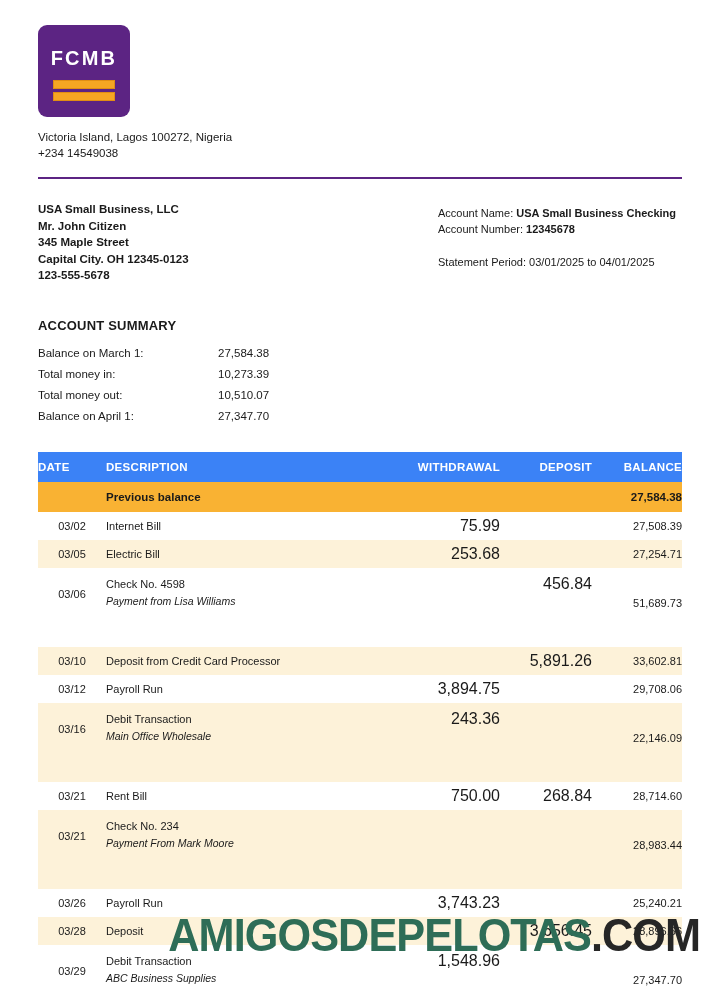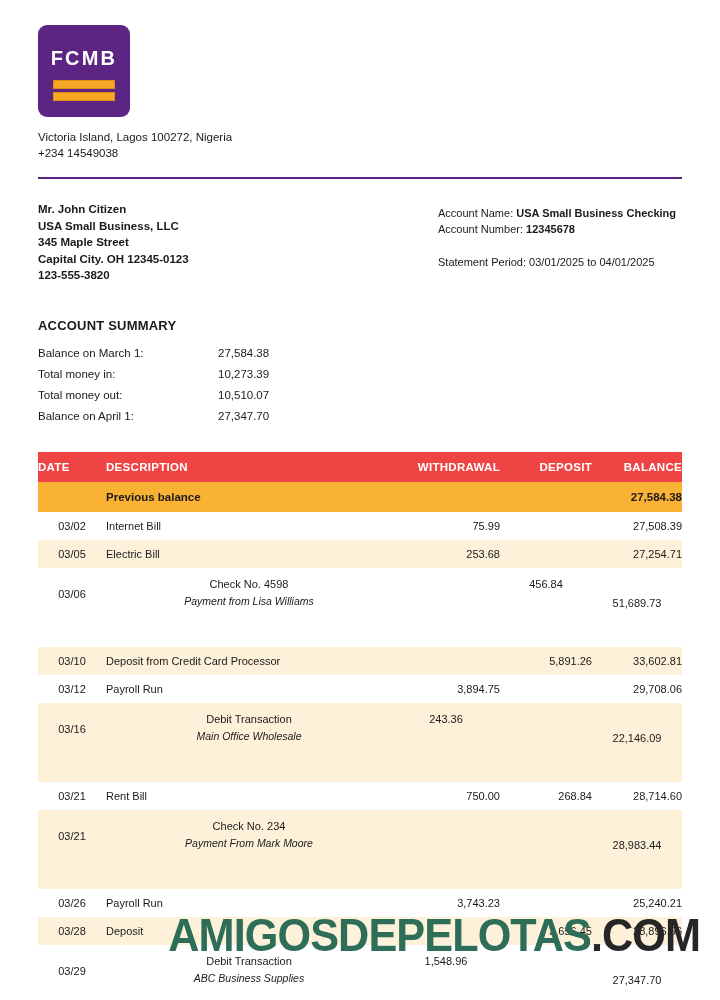--- a/index.html
+++ b/index.html
@@ -126,21 +126,21 @@
 
   
   .txn-table {
     margin-top: 22px;
     width: 644px;
     border-collapse: collapse;
     table-layout: fixed;
     font-size: 11px;
   }
   .txn-table th {
-    background: #ef4444;
+    background: #3b82f6;
     color: #ffffff;
     font-size: 11.5px;
     font-weight: bold;
     letter-spacing: 0.3px;
     padding: 9px 0;
     text-align: left;
   }
   .txn-table th.num { text-align: right; }
 
   .col-date { width: 68px; }
@@ -152,33 +152,33 @@
   .txn-table td {
     padding: 0;
     vertical-align: top;
   }
 
   .cell-date {
     text-align: center;
     font-size: 11px;
   }
   .cell-desc { padding-left: 14px; }
-  .cell-num  { text-align: right; font-size: 11px; }
+  .cell-num  { text-align: right; font-size: 16px; }
   .cell-bal  { text-align: right; padding-right: 10px; font-size: 11px; }
   .cell-wd, .cell-dep { padding-right: 14px; }
 
   tr.row-alt td { background: #fdf2d9; }
   tr.row-plain td { background: #ffffff; }
 
   
   tr.single td { height: 28px; line-height: 28px; }
   tr.single td.cell-desc { line-height: 28px; }
 
   
-  tr.double td { height: 52px; text-align: center; }
+  tr.double td { height: 52px; }
   tr.double td.cell-desc {
     padding-top: 8px;
     line-height: 17px;
   }
   tr.double td.cell-date {
     padding-top: 18px;
     line-height: 16px;
   }
   tr.double td.cell-num {
     padding-top: 8px;
@@ -235,25 +235,25 @@
     <div class="bank-contact">
       <div>Victoria Island, Lagos 100272, Nigeria</div>
       <div>+234 14549038</div>
     </div>
   </div>
 
   <div class="rule-purple"></div>
 
   <div class="info-row">
     <div class="addr-col">
+      <div>USA Small Business, LLC</div>
       <div>Mr. John Citizen</div>
-      <div>USA Small Business, LLC</div>
       <div>345 Maple Street</div>
       <div>Capital City. OH 12345-0123</div>
-      <div>123-555-3820</div>
+      <div>123-555-5678</div>
     </div>
     <div class="acct-col">
       <div>
         <span class="lbl">Account Name:</span>
         <span class="val">USA Small Business Checking</span>
       </div>
       <div>
         <span class="lbl">Account Number:</span>
         <span class="val">12345678</span>
       </div>

